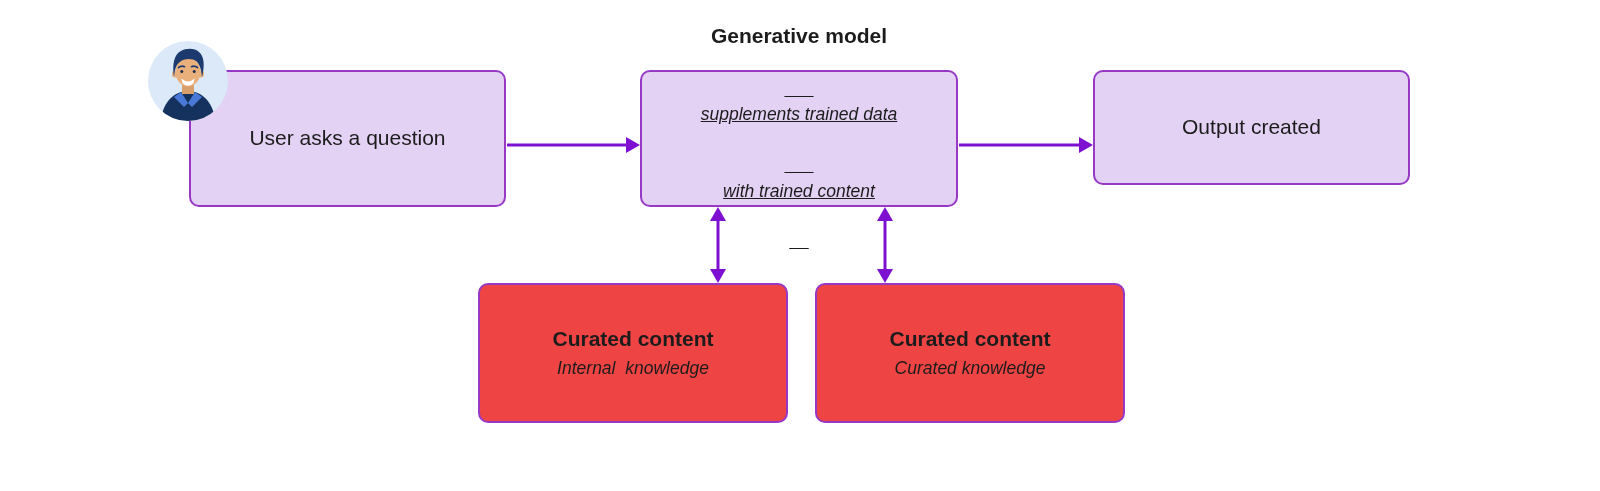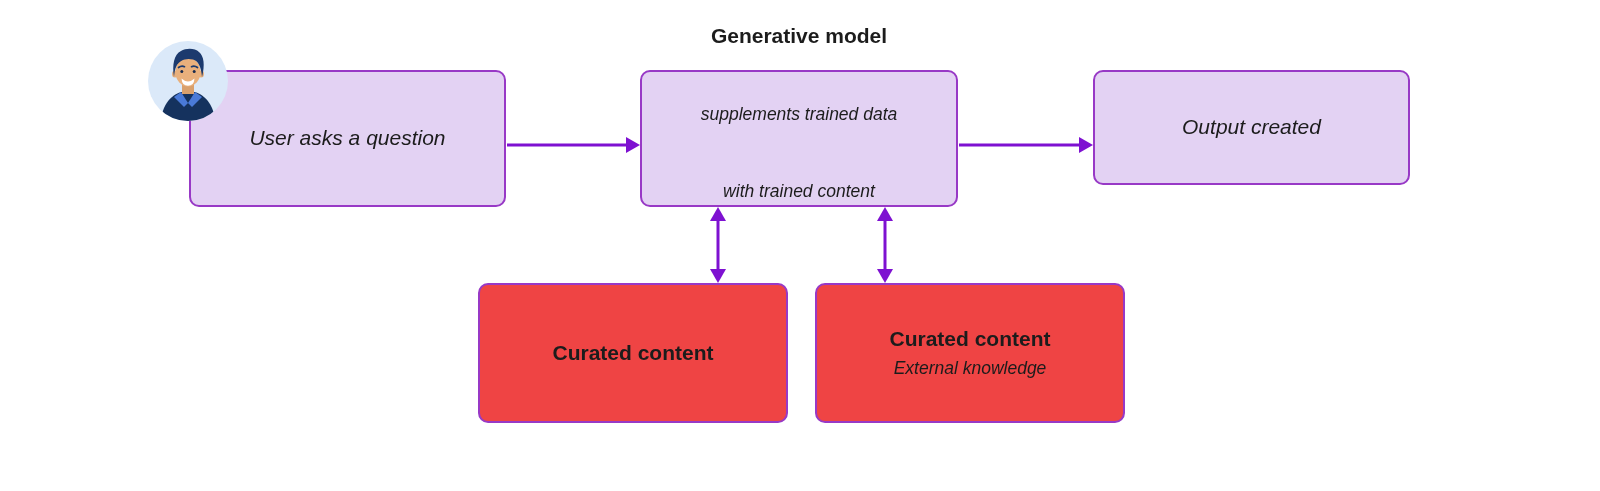--- a/index.html
+++ b/index.html
@@ -27,35 +27,34 @@
     text-align: center;
     color: var(--text, #1c1c1c);
   }
   .node.filled { background: var(--node-fill, #e3d2f3); }
   .node.outlined { background: #ef4444; }
 
   .node-label {
     font-size: 21px;
     font-weight: 400;
     line-height: 1.25;
-    font-style: italic;
   }
   .node-title {
     font-size: 21px;
     font-weight: 700;
     line-height: 1.3;
   }
   .node-sub {
     font-size: 17.5px;
     font-style: italic;
     line-height: 1.45;
     white-space: pre-wrap;
     margin-top: 4px;
   }
-  .node-sub.tight { margin-top: 2px; }
+  .node-sub.tight { margin-top: 2px; text-decoration: underline; }
   .sub-line {
     font-size: 17.5px;
     font-style: italic;
     line-height: 1.45;
   }
 
   
   .node-user     { left: 189px;  top: 70px;  width: 317px; height: 137px; }
   .node-model    { left: 640px;  top: 70px;  width: 318px; height: 137px; }
   .node-output   { left: 1093px; top: 70px;  width: 317px; height: 115px; }
@@ -123,25 +122,26 @@
       <div class="sub-line">with trained content</div>
     </div>
   </div>
 
   <div class="node filled node-output">
     <div class="node-label">Output created</div>
   </div>
 
   <div class="node outlined node-internal">
     <div class="node-title">Curated content</div>
+    <div class="node-sub">Internal  knowledge</div>
   </div>
 
   <div class="node outlined node-external">
     <div class="node-title">Curated content</div>
-    <div class="node-sub">External knowledge</div>
+    <div class="node-sub">Curated knowledge</div>
   </div>
 
   <svg class="arrow-layer" viewBox="0 0 1600 491" aria-hidden="true">
     <g class="arrow">
       <line x1="507" y1="145" x2="627" y2="145"></line>
       <polygon points="626,137 640,145 626,153"></polygon>
     </g>
     <g class="arrow">
       <line x1="959" y1="145" x2="1080" y2="145"></line>
       <polygon points="1079,137 1093,145 1079,153"></polygon>

